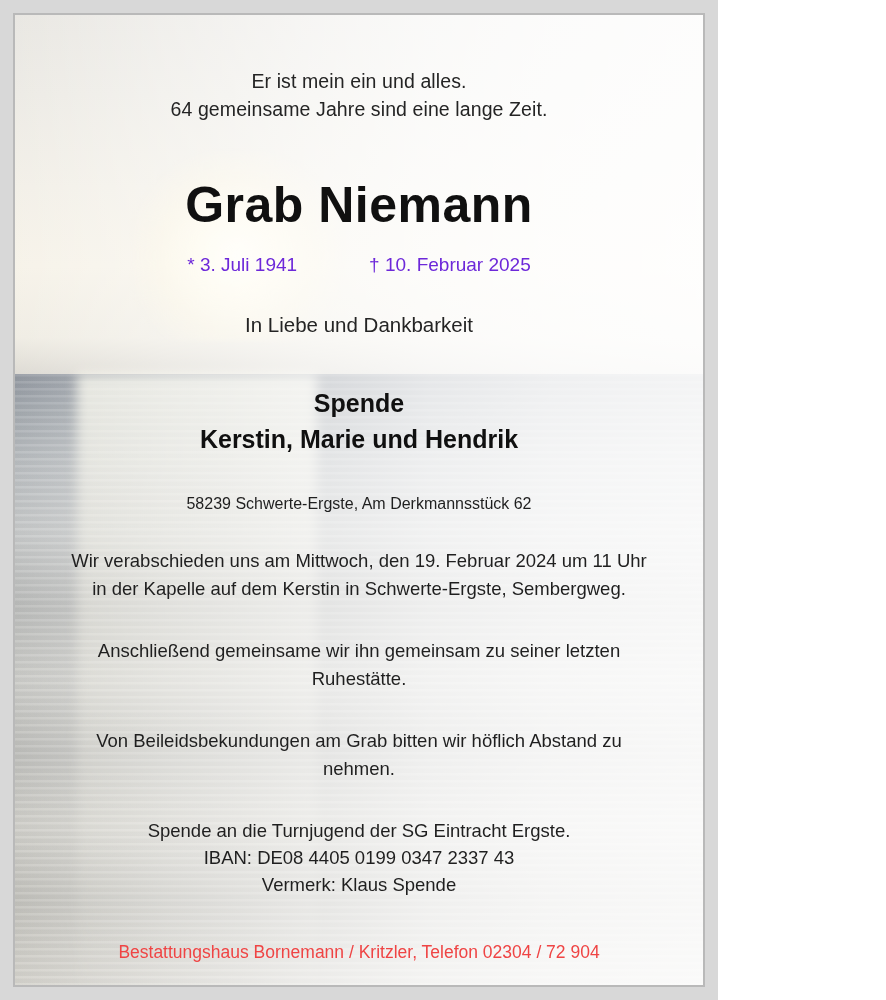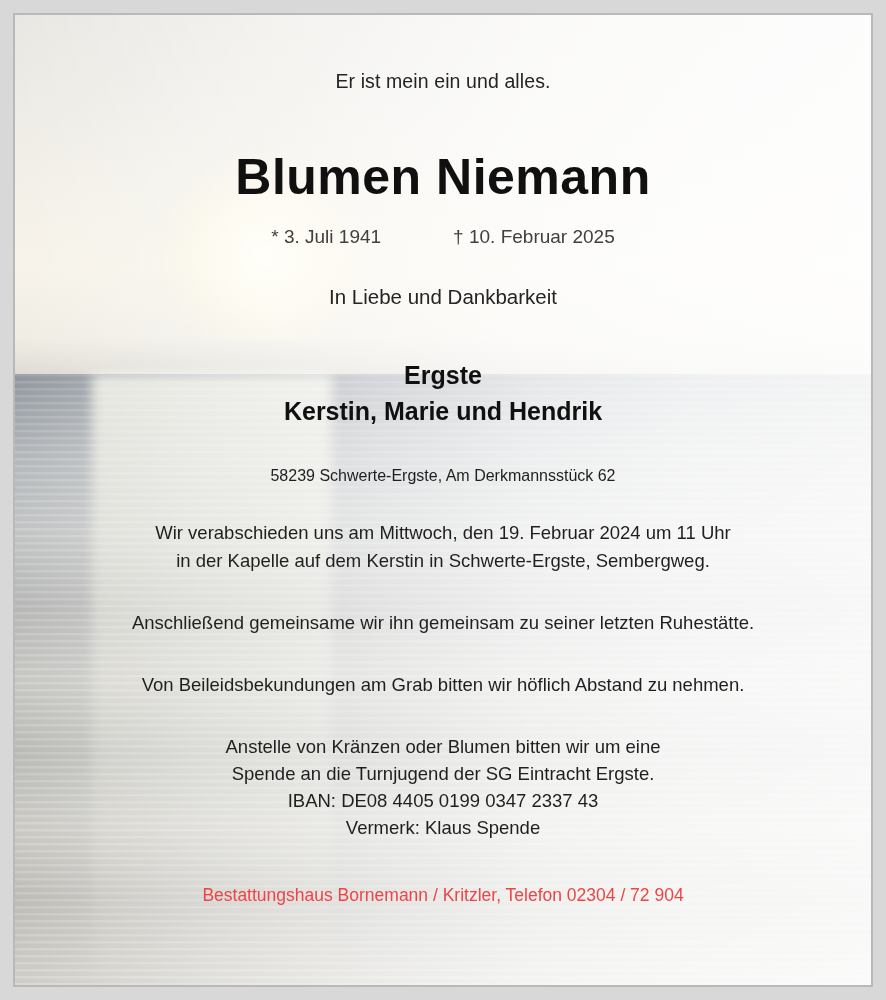--- a/index.html
+++ b/index.html
@@ -8,21 +8,21 @@
     background: #ffffff;
   }
   body {
     width: 886px;
     height: 1000px;
     font-family: "Liberation Sans", sans-serif;
     overflow: hidden;
   }
 
   .page {
-    width: 886px;
+    width: 718px;
     height: 1000px;
     box-sizing: border-box;
     background: #d8d8d8;
     padding: 13px;
     position: relative;
   }
 
   .frame {
     width: 100%;
     height: 100%;
@@ -134,21 +134,21 @@
     font-size: 50px;
     font-weight: bold;
     letter-spacing: 0.5px;
     color: #101010;
     line-height: 1.05;
   }
 
   .dates {
     margin-top: 22px;
     font-size: 19px;
-    color: #404040;
+    color: #6d28d9;
     display: flex;
     justify-content: center;
     gap: 72px;
   }
 
   .dedication {
     margin-top: 37px;
     font-size: 20.5px;
     color: #242424;
   }
@@ -193,49 +193,49 @@
       <div class="sea"></div>
       <div class="sea-shimmer"></div>
       <div class="sun-path"></div>
       <div class="veil"></div>
     </div>
 
     <div class="content">
 
       <div class="motto">
         <div>Er ist mein ein und alles.</div>
-      </div>
-
-      <div class="name">Blumen Niemann</div>
+        <div>64 gemeinsame Jahre sind eine lange Zeit.</div>
+      </div>
+
+      <div class="name">Grab Niemann</div>
 
       <div class="dates">
         <span>* 3. Juli 1941</span>
         <span>† 10. Februar 2025</span>
       </div>
 
       <div class="dedication">In Liebe und Dankbarkeit</div>
 
       <div class="survivors">
-        <div>Ergste</div>
+        <div>Spende</div>
         <div>Kerstin, Marie und Hendrik</div>
       </div>
 
       <div class="address">58239 Schwerte-Ergste, Am Derkmannsstück 62</div>
 
       <div class="para">
         <div>Wir verabschieden uns am Mittwoch, den 19. Februar 2024 um 11 Uhr</div>
         <div>in der Kapelle auf dem Kerstin in Schwerte-Ergste, Sembergweg.</div>
       </div>
 
       <div class="para">Anschließend gemeinsame wir ihn gemeinsam zu seiner letzten Ruhestätte.</div>
 
       <div class="para">Von Beileidsbekundungen am Grab bitten wir höflich Abstand zu nehmen.</div>
 
       <div class="para tight">
-        <div>Anstelle von Kränzen oder Blumen bitten wir um eine</div>
         <div>Spende an die Turnjugend der SG Eintracht Ergste.</div>
         <div>IBAN: DE08 4405 0199 0347 2337 43</div>
         <div>Vermerk: Klaus Spende</div>
       </div>
 
       <div class="funeral-home">Bestattungshaus Bornemann / Kritzler, Telefon 02304 / 72 904</div>
 
     </div>
   </div>
 </div>

